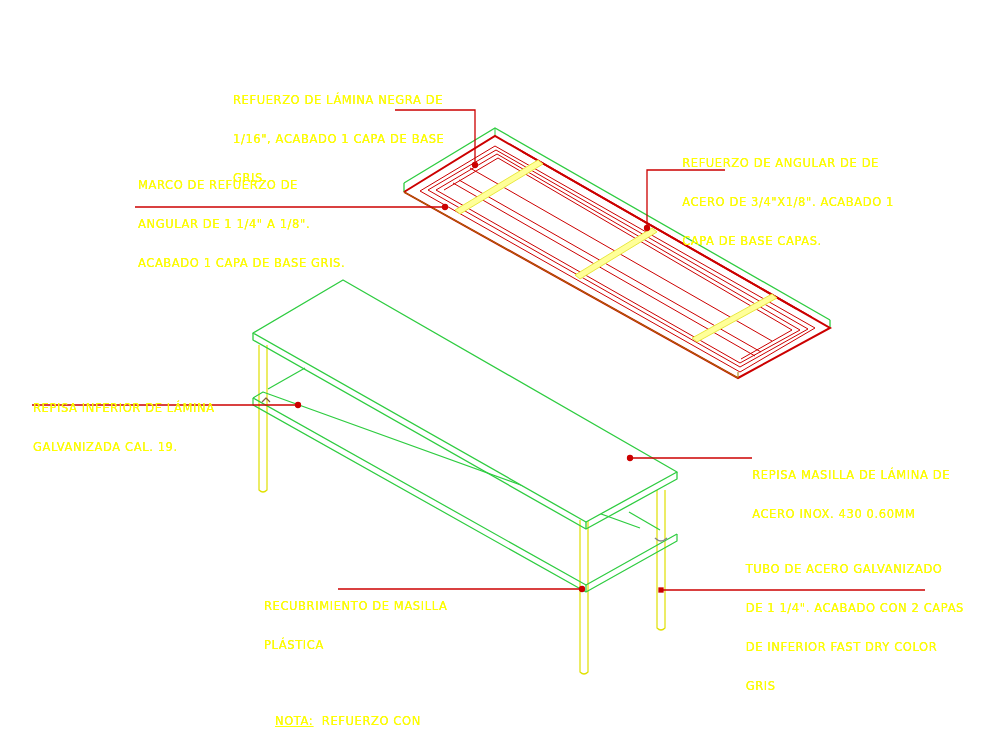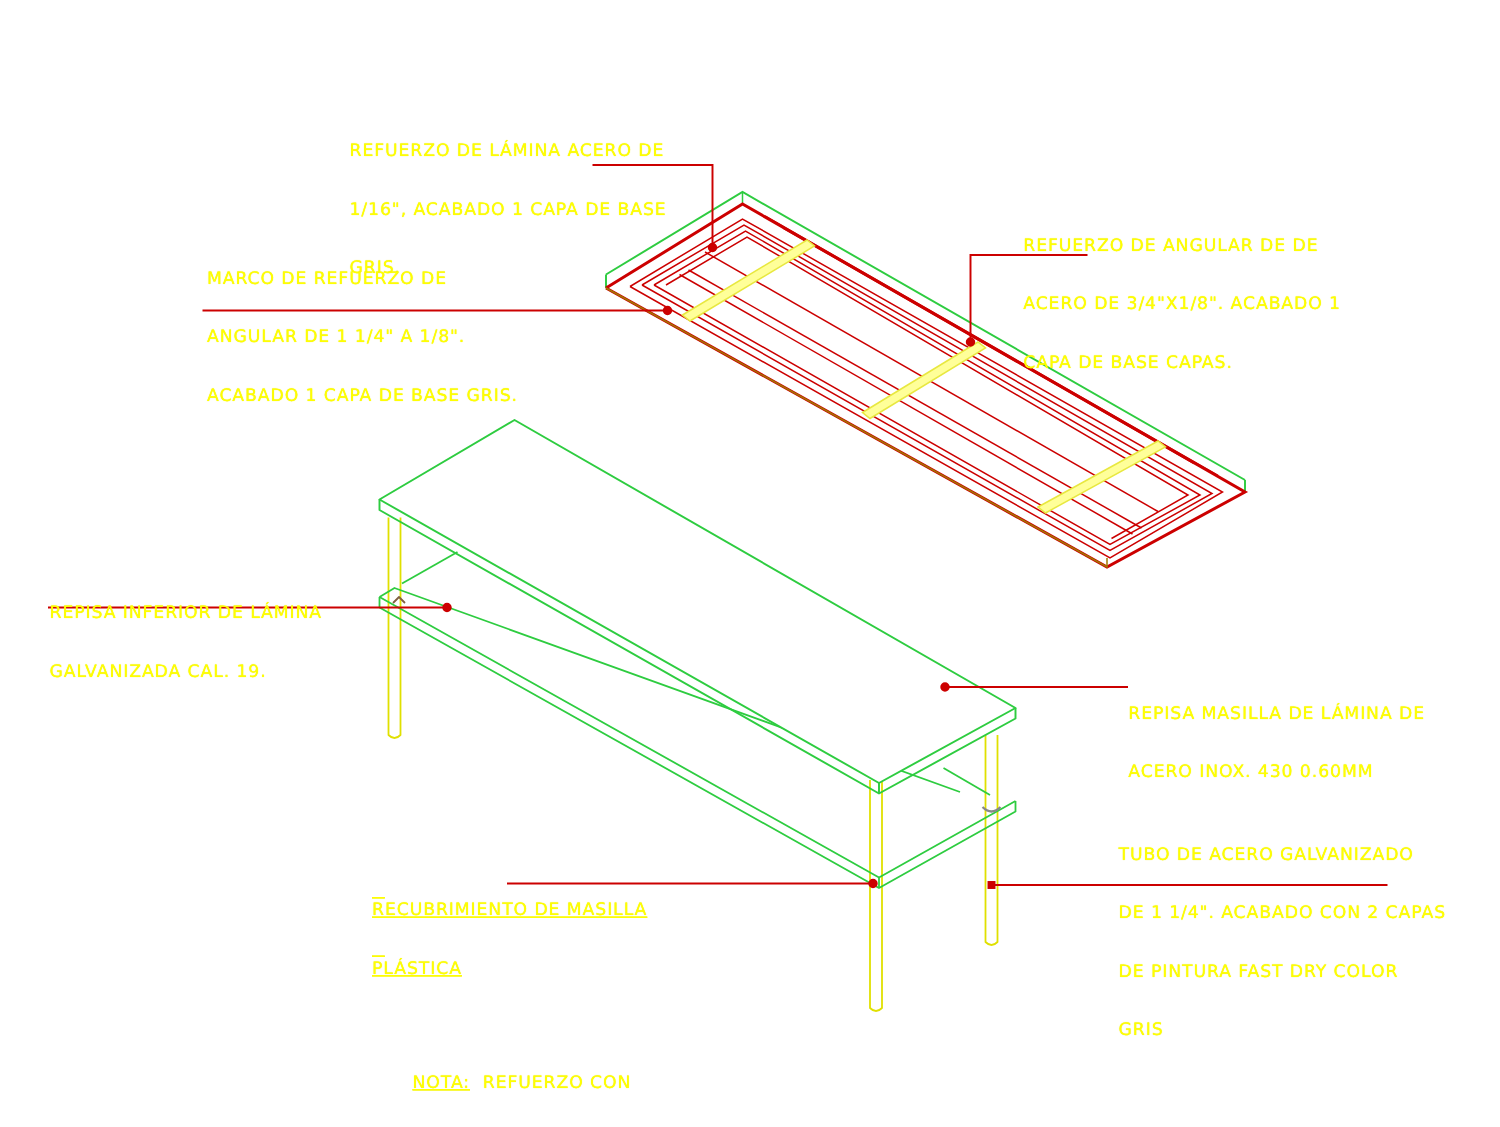--- a/index.html
+++ b/index.html
@@ -95,21 +95,21 @@
 
     <line x1="661" y1="590" x2="925" y2="590"></line>
     <rect x="659" y="588" width="4" height="4"></rect>
 
     <line x1="338" y1="589" x2="582" y2="589"></line>
     <circle cx="582" cy="589" r="2.5"></circle>
   </g>
 </svg>
 
 <div class="lbl" style="left:233px; top:68px;">
-  <div>REFUERZO DE LÁMINA ACERO DE</div>
+  <div>REFUERZO DE LÁMINA NEGRA DE</div>
   <div>1/16", ACABADO 1 CAPA DE BASE</div>
   <div>GRIS.</div>
 </div>
 
 <div class="lbl" style="left:138px; top:153px;">
   <div>MARCO DE REFUERZO DE</div>
   <div>ANGULAR DE 1 1/4" A 1/8".</div>
   <div>ACABADO 1 CAPA DE BASE GRIS.</div>
 </div>
 
@@ -125,25 +125,25 @@
 </div>
 
 <div class="lbl right" style="right:50px; top:443px;">
   <div>REPISA MASILLA DE LÁMINA DE</div>
   <div>ACERO INOX. 430 0.60MM</div>
 </div>
 
 <div class="lbl right" style="right:36px; top:537px;">
   <div>TUBO DE ACERO GALVANIZADO</div>
   <div>DE 1 1/4". ACABADO CON 2 CAPAS</div>
-  <div>DE PINTURA FAST DRY COLOR</div>
+  <div>DE INFERIOR FAST DRY COLOR</div>
   <div>GRIS</div>
 </div>
 
-<div class="lbl" style="left:248px; top:574px;text-decoration:underline;">
+<div class="lbl" style="left:264px; top:574px;">
   <div>RECUBRIMIENTO DE MASILLA</div>
   <div>PLÁSTICA</div>
 </div>
 
 <div class="lbl" style="left:275px; top:689px;">
   <div><span class="u">NOTA:</span><span>  REFUERZO CON</span></div>
   
 </div>
 
 </body></html>

